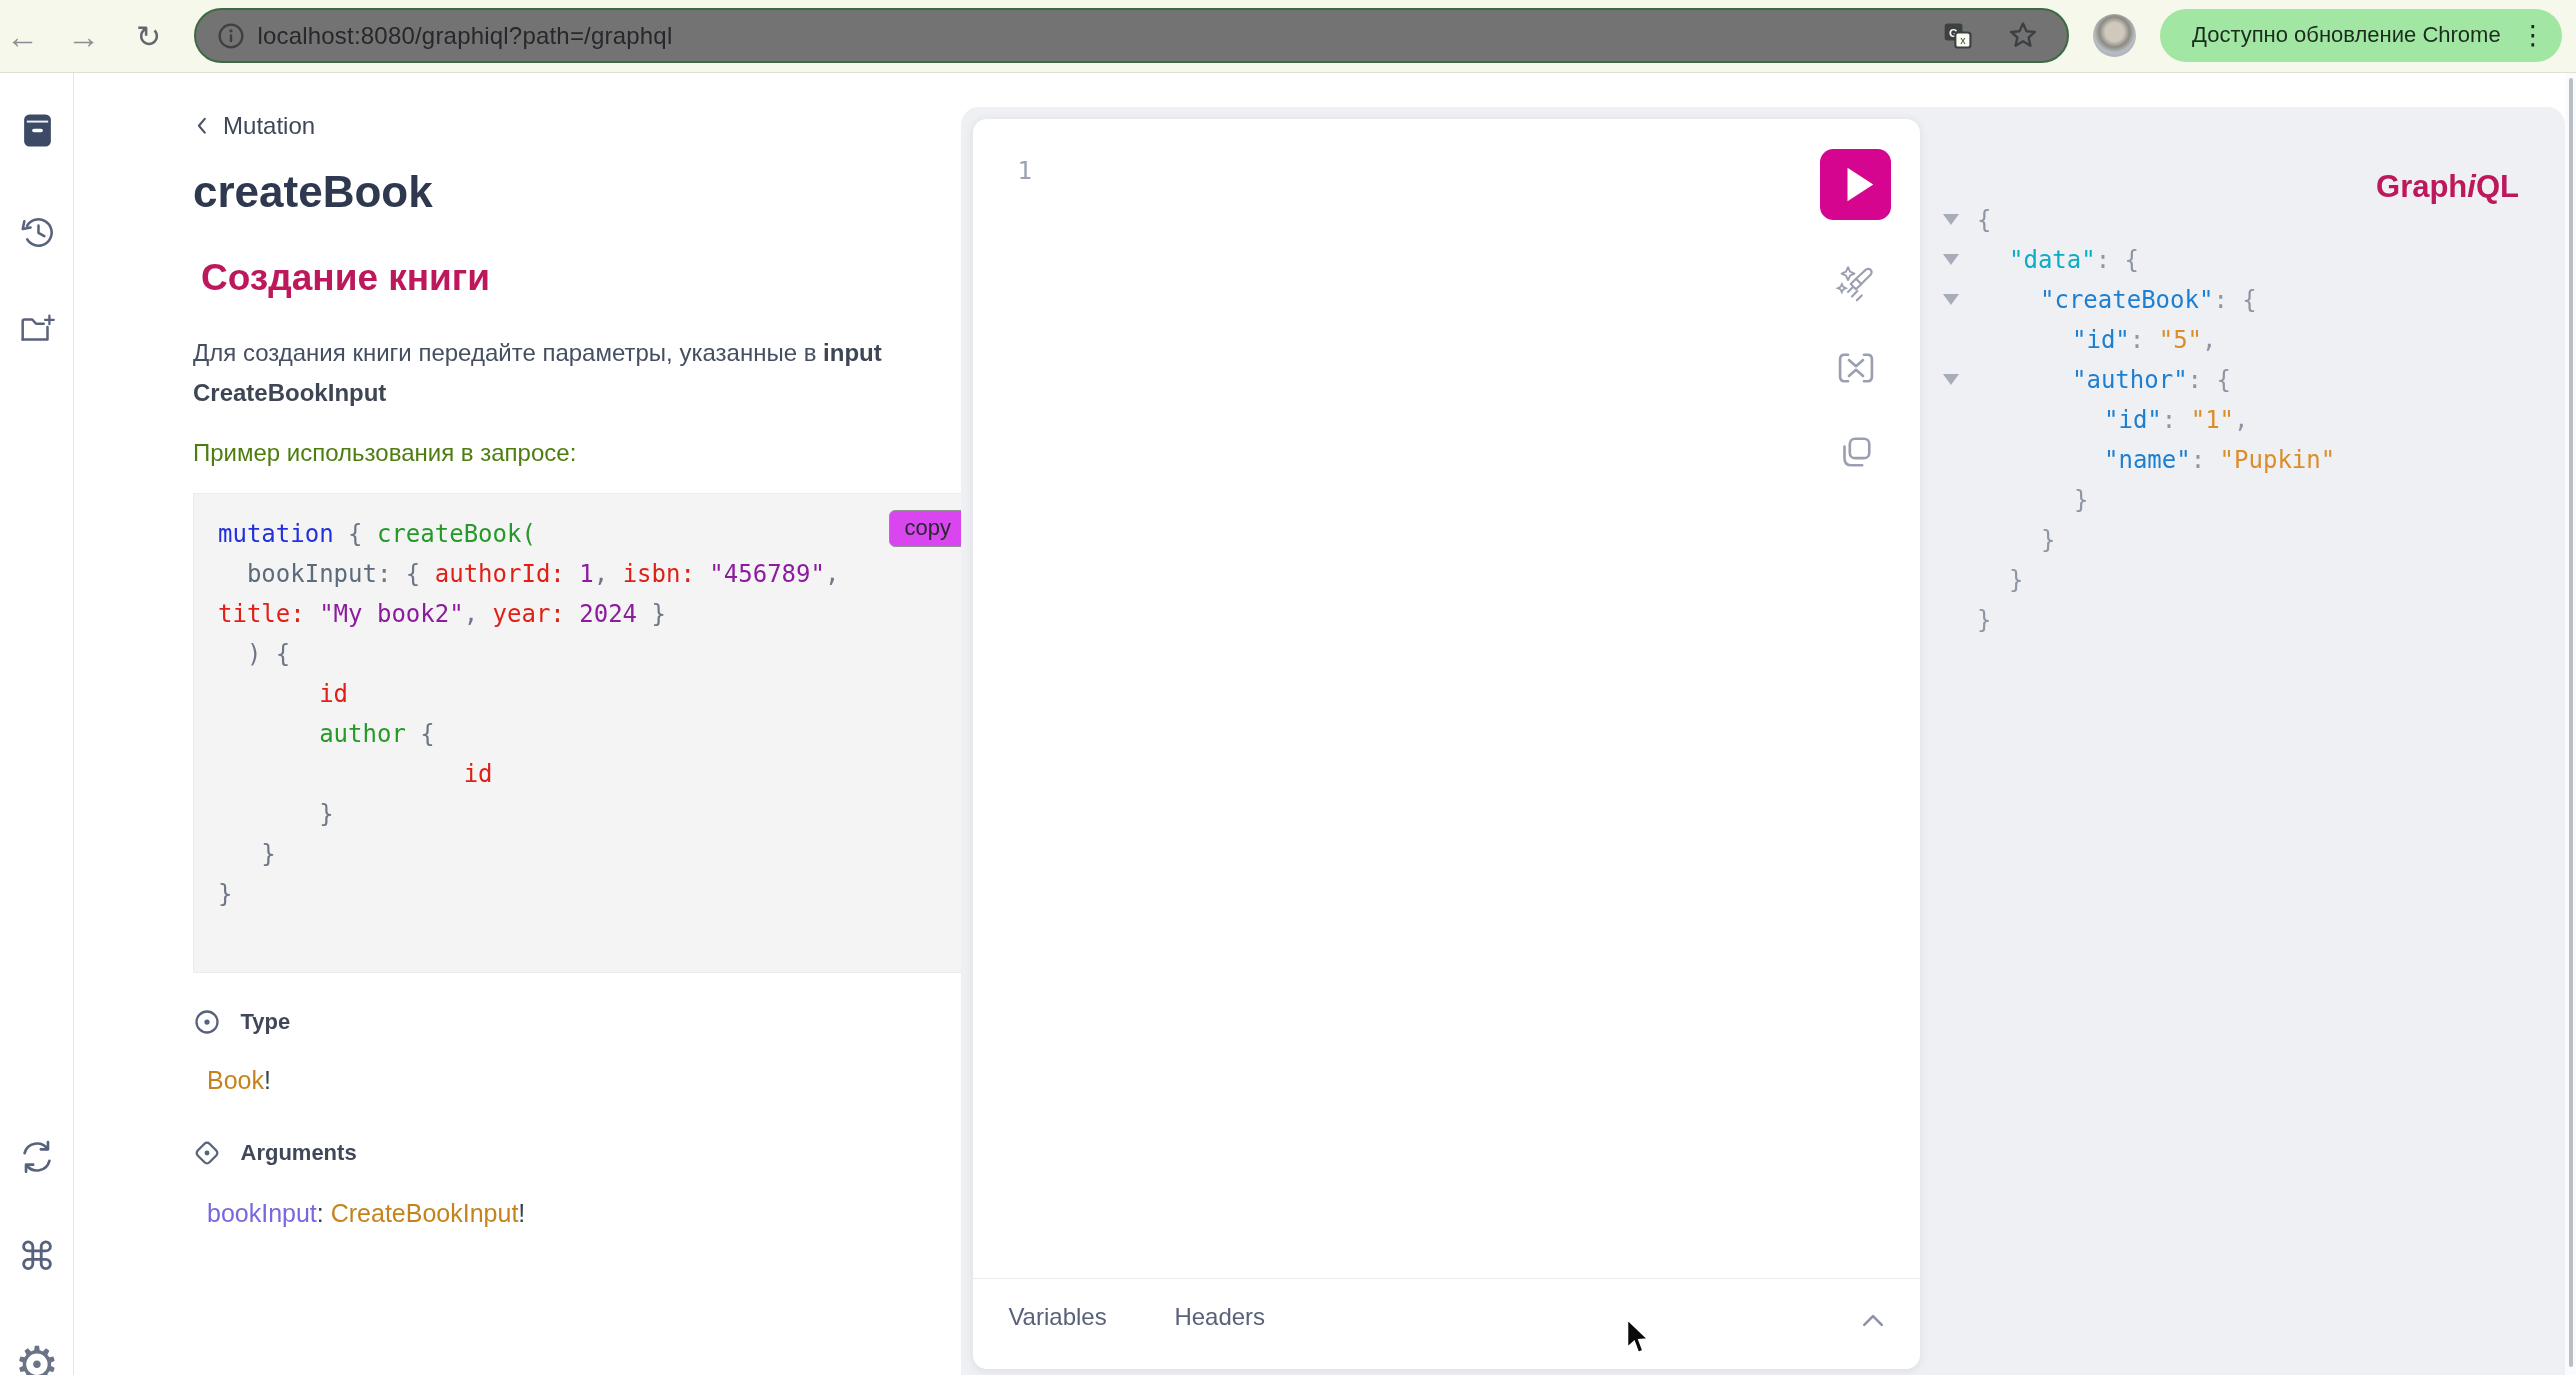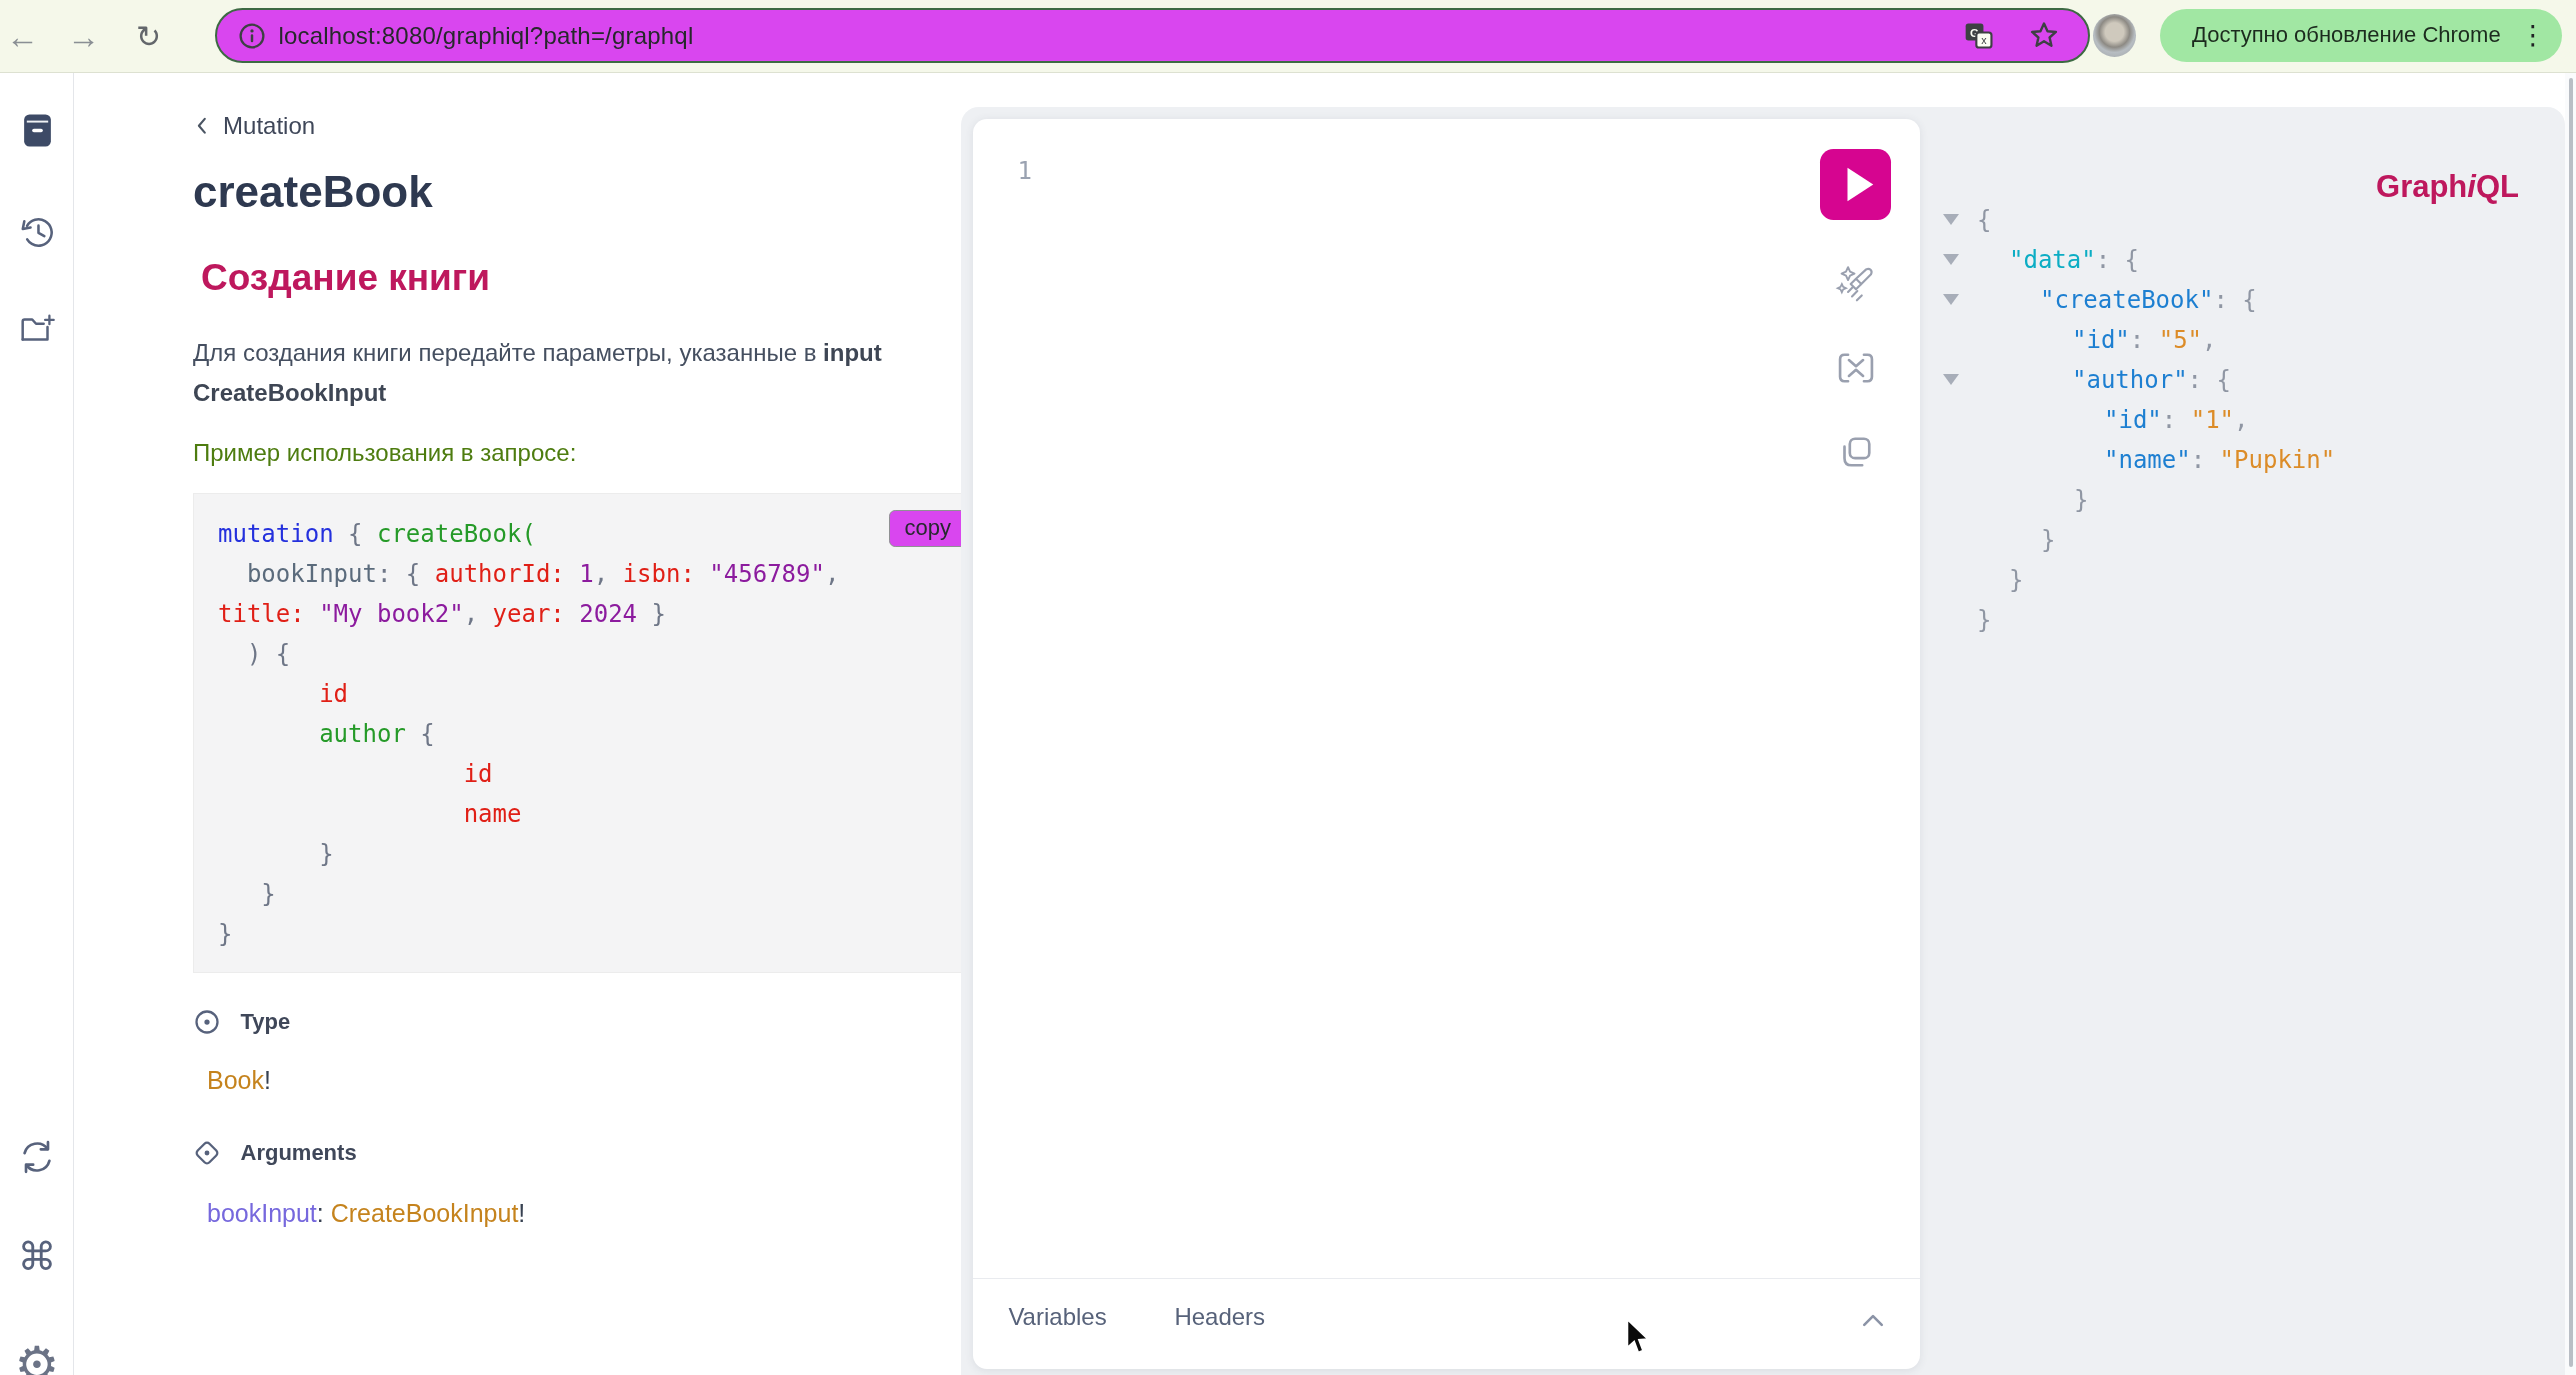--- a/index.html
+++ b/index.html
@@ -4,21 +4,21 @@
 <style>
   * { margin:0; padding:0; box-sizing:border-box; }
   html,body { width:2576px; height:1376px; }
   body { position:relative; background:#ffffff; font-family:"Liberation Sans", sans-serif; overflow:hidden; }
 
   
   .chrome { position:absolute; left:0; top:0; width:2576px; height:73px; background:#f5f8ea; border-bottom:1.8px solid #dde1d1; }
   .nav-btn { position:absolute; top:16px; width:41px; height:41px; display:flex; align-items:center; justify-content:center;
              font-size:33px; color:#8a8f94; border-radius:50%; }
   .nav-btn.reload { color:#63676b; font-size:30px; }
-  .url-pill { position:absolute; left:215px; top:8px; width:1875px; height:55px; background:#d946ef;
+  .url-pill { position:absolute; left:194px; top:8px; width:1875px; height:55px; background:#737373;
               border:2.7px solid #3d6a43; border-radius:28px; display:flex; align-items:center; }
   .url-text { font-size:24px; color:#26282b; margin-left:12.4px; letter-spacing:0.2px; }
   .pill-right-icons { position:absolute; right:26.6px; top:0; height:100%; display:flex; align-items:center; gap:32px; }
   .avatar { position:absolute; left:2093px; top:14px; width:43px; height:43px; border-radius:50%;
             background:radial-gradient(circle at 50% 42%, #cfc9bd 0 28%, #8d8a84 46%, #b7bdc2 62%, #9aa0a3 100%); }
   .update-pill { position:absolute; left:2160px; top:8.9px; width:402px; height:53px; background:#a1e7a3; border-radius:26.6px;
                  display:flex; align-items:center; }
   .update-pill-label { font-size:22px; color:#1c2b1e; margin-left:32px; }
   .kebab { margin-left:auto; margin-right:16px; font-size:26.6px; color:#202224; line-height:1; }
 
@@ -187,21 +187,20 @@
 
     <div class="code-block">
       <div class="code-pre">
           <div class="code-line"><span class="tok-kw">mutation</span><span class="tok-pun"> </span><span class="tok-pun">{ </span><span class="tok-fn">createBook(</span></div>
           <div class="code-line"><span class="tok-prop">  bookInput</span><span class="tok-pun">: </span><span class="tok-pun">{ </span><span class="tok-attr">authorId:</span><span class="tok-pun"> </span><span class="tok-val">1</span><span class="tok-pun">, </span><span class="tok-attr">isbn:</span><span class="tok-pun"> </span><span class="tok-val">"456789"</span><span class="tok-pun">,</span></div>
           <div class="code-line"><span class="tok-attr">title:</span><span class="tok-pun"> </span><span class="tok-val">"My book2"</span><span class="tok-pun">, </span><span class="tok-attr">year:</span><span class="tok-pun"> </span><span class="tok-val">2024</span><span class="tok-pun"> }</span></div>
           <div class="code-line"><span class="tok-pun">  ) {</span></div>
           <div class="code-line"><span class="tok-pun">       </span><span class="tok-attr">id</span></div>
           <div class="code-line"><span class="tok-pun">       </span><span class="tok-fn">author</span><span class="tok-pun"> {</span></div>
           <div class="code-line"><span class="tok-pun">                 </span><span class="tok-attr">id</span></div>
-          <div class="code-line"><span class="tok-pun">                 </span><span class="tok-attr">name</span></div>
           <div class="code-line"><span class="tok-pun">       }</span></div>
           <div class="code-line"><span class="tok-pun">   }</span></div>
           <div class="code-line"><span class="tok-pun">}</span></div>
         </div>
       <button class="copy-btn">copy</button>
     </div>
 
     <div class="meta-row" style="top:935px;">
       <span>
         <svg width="28" height="28" viewBox="0 0 32 32">

